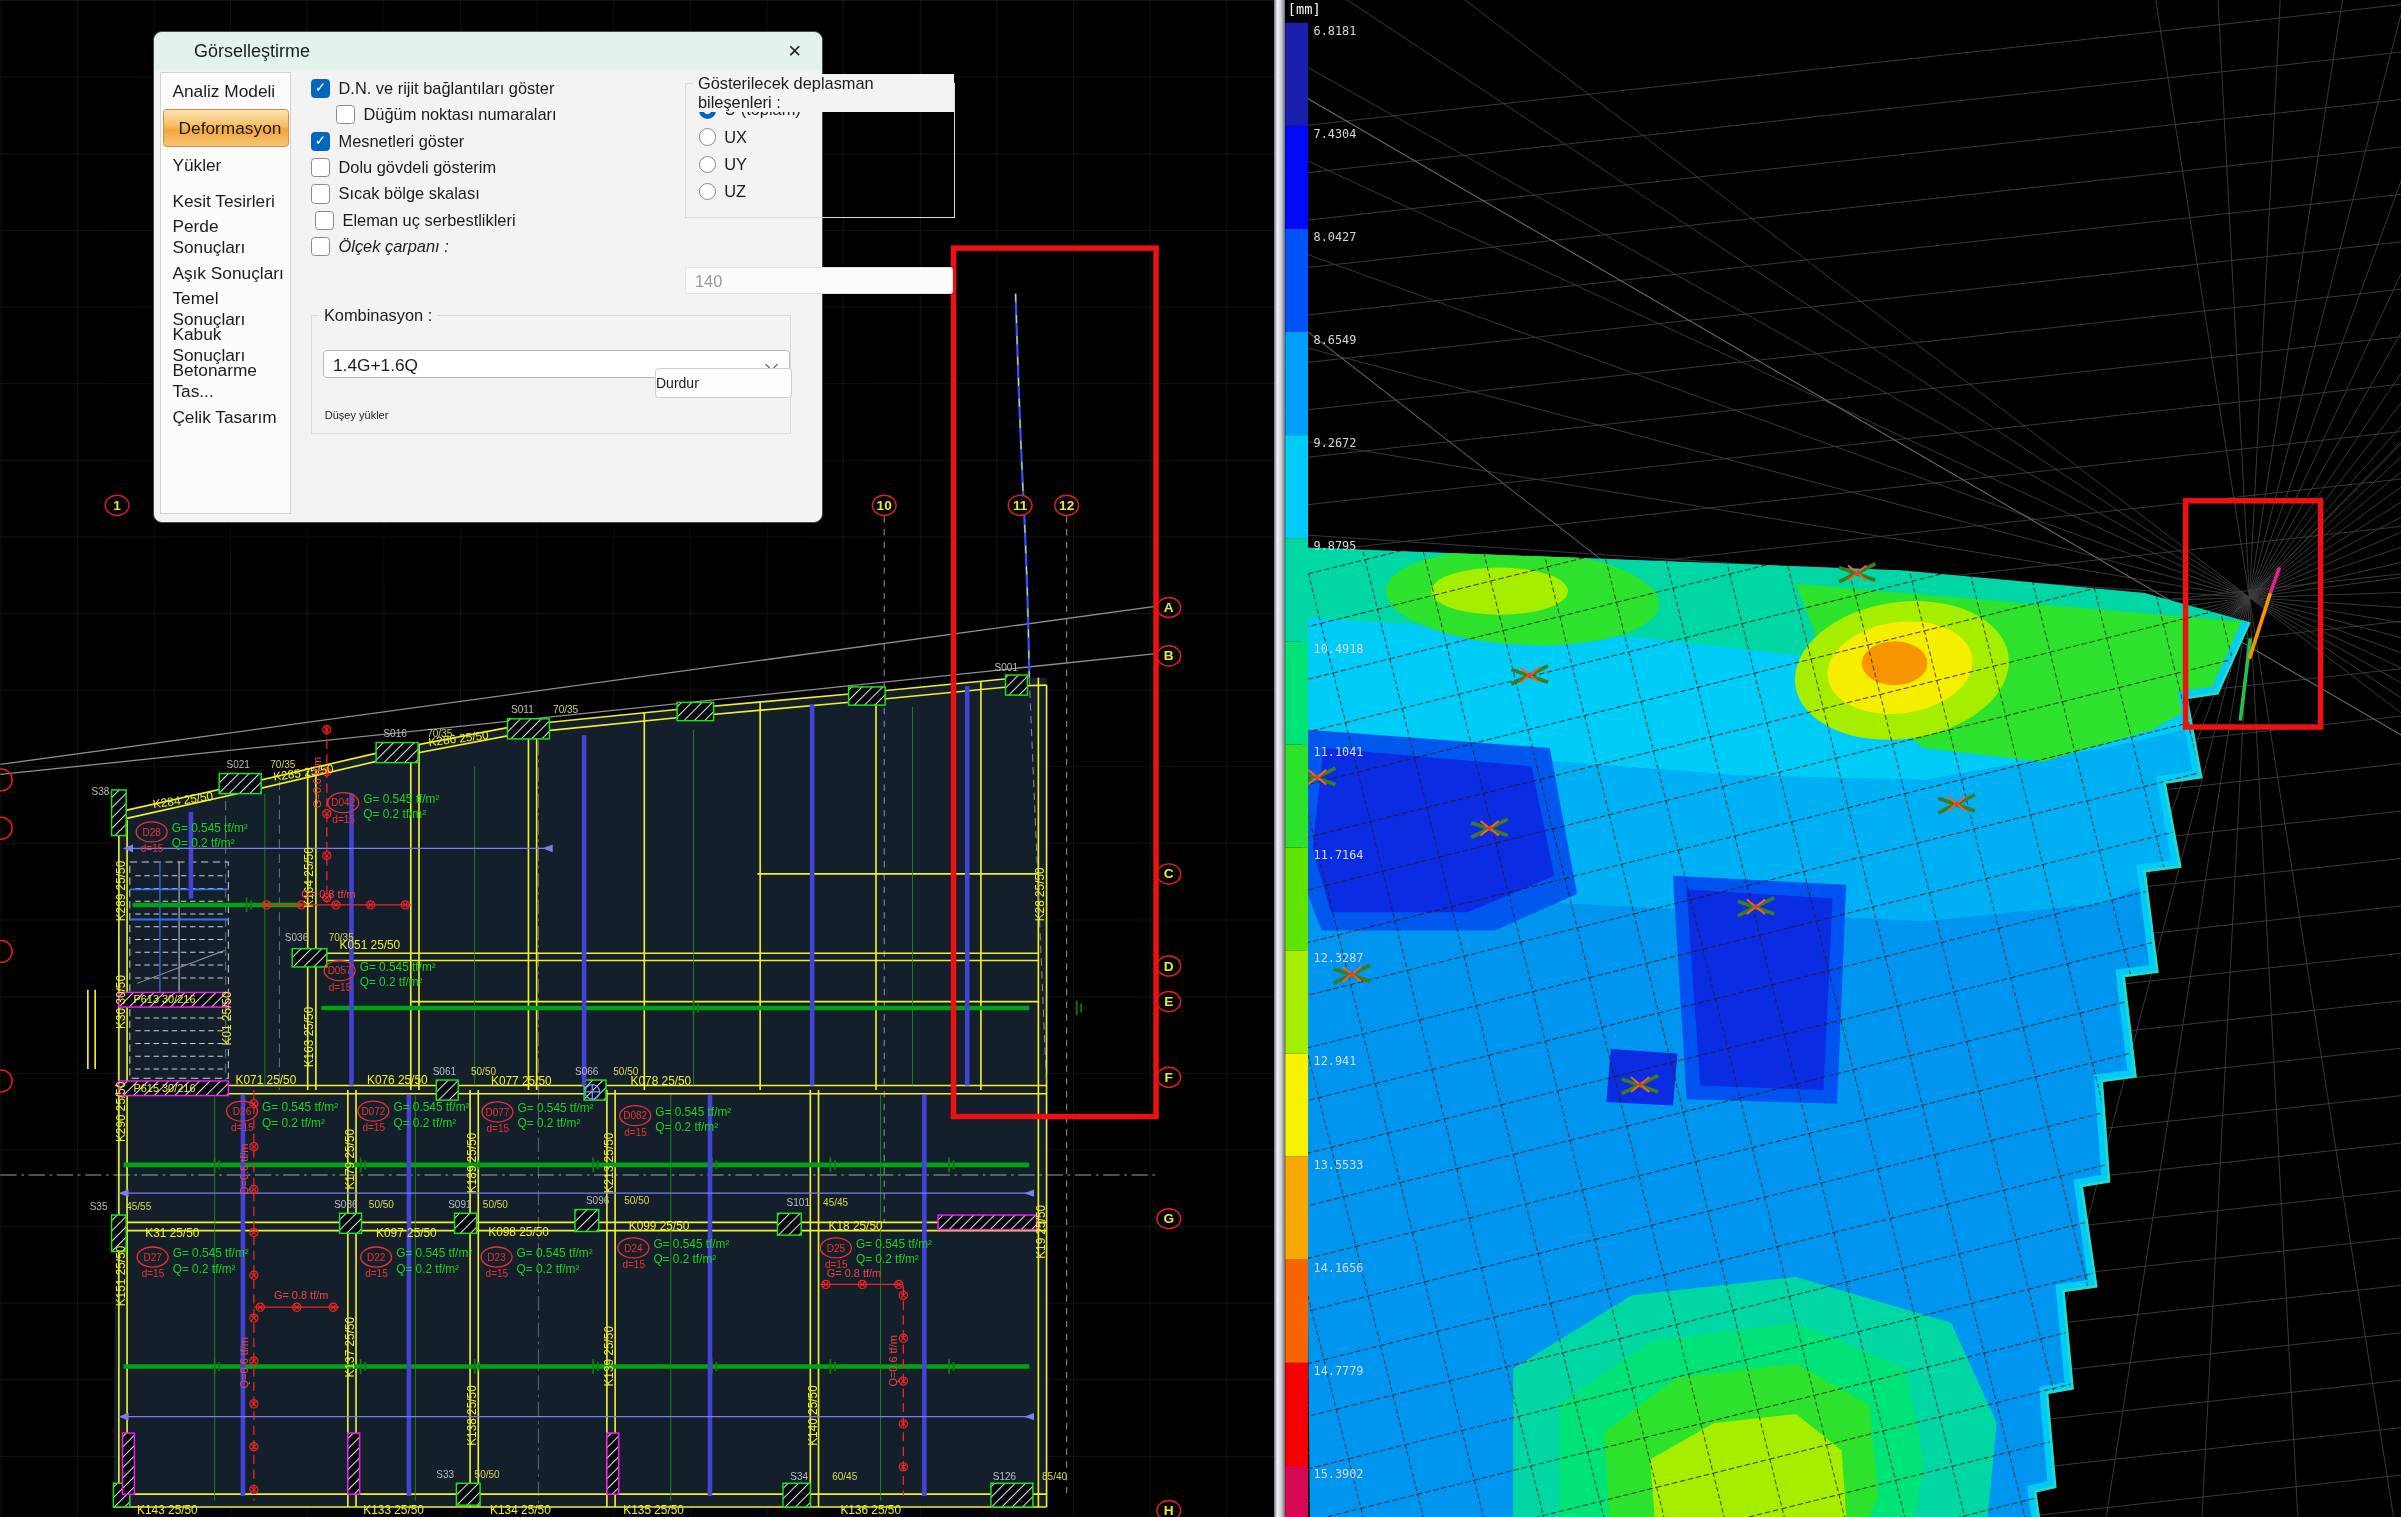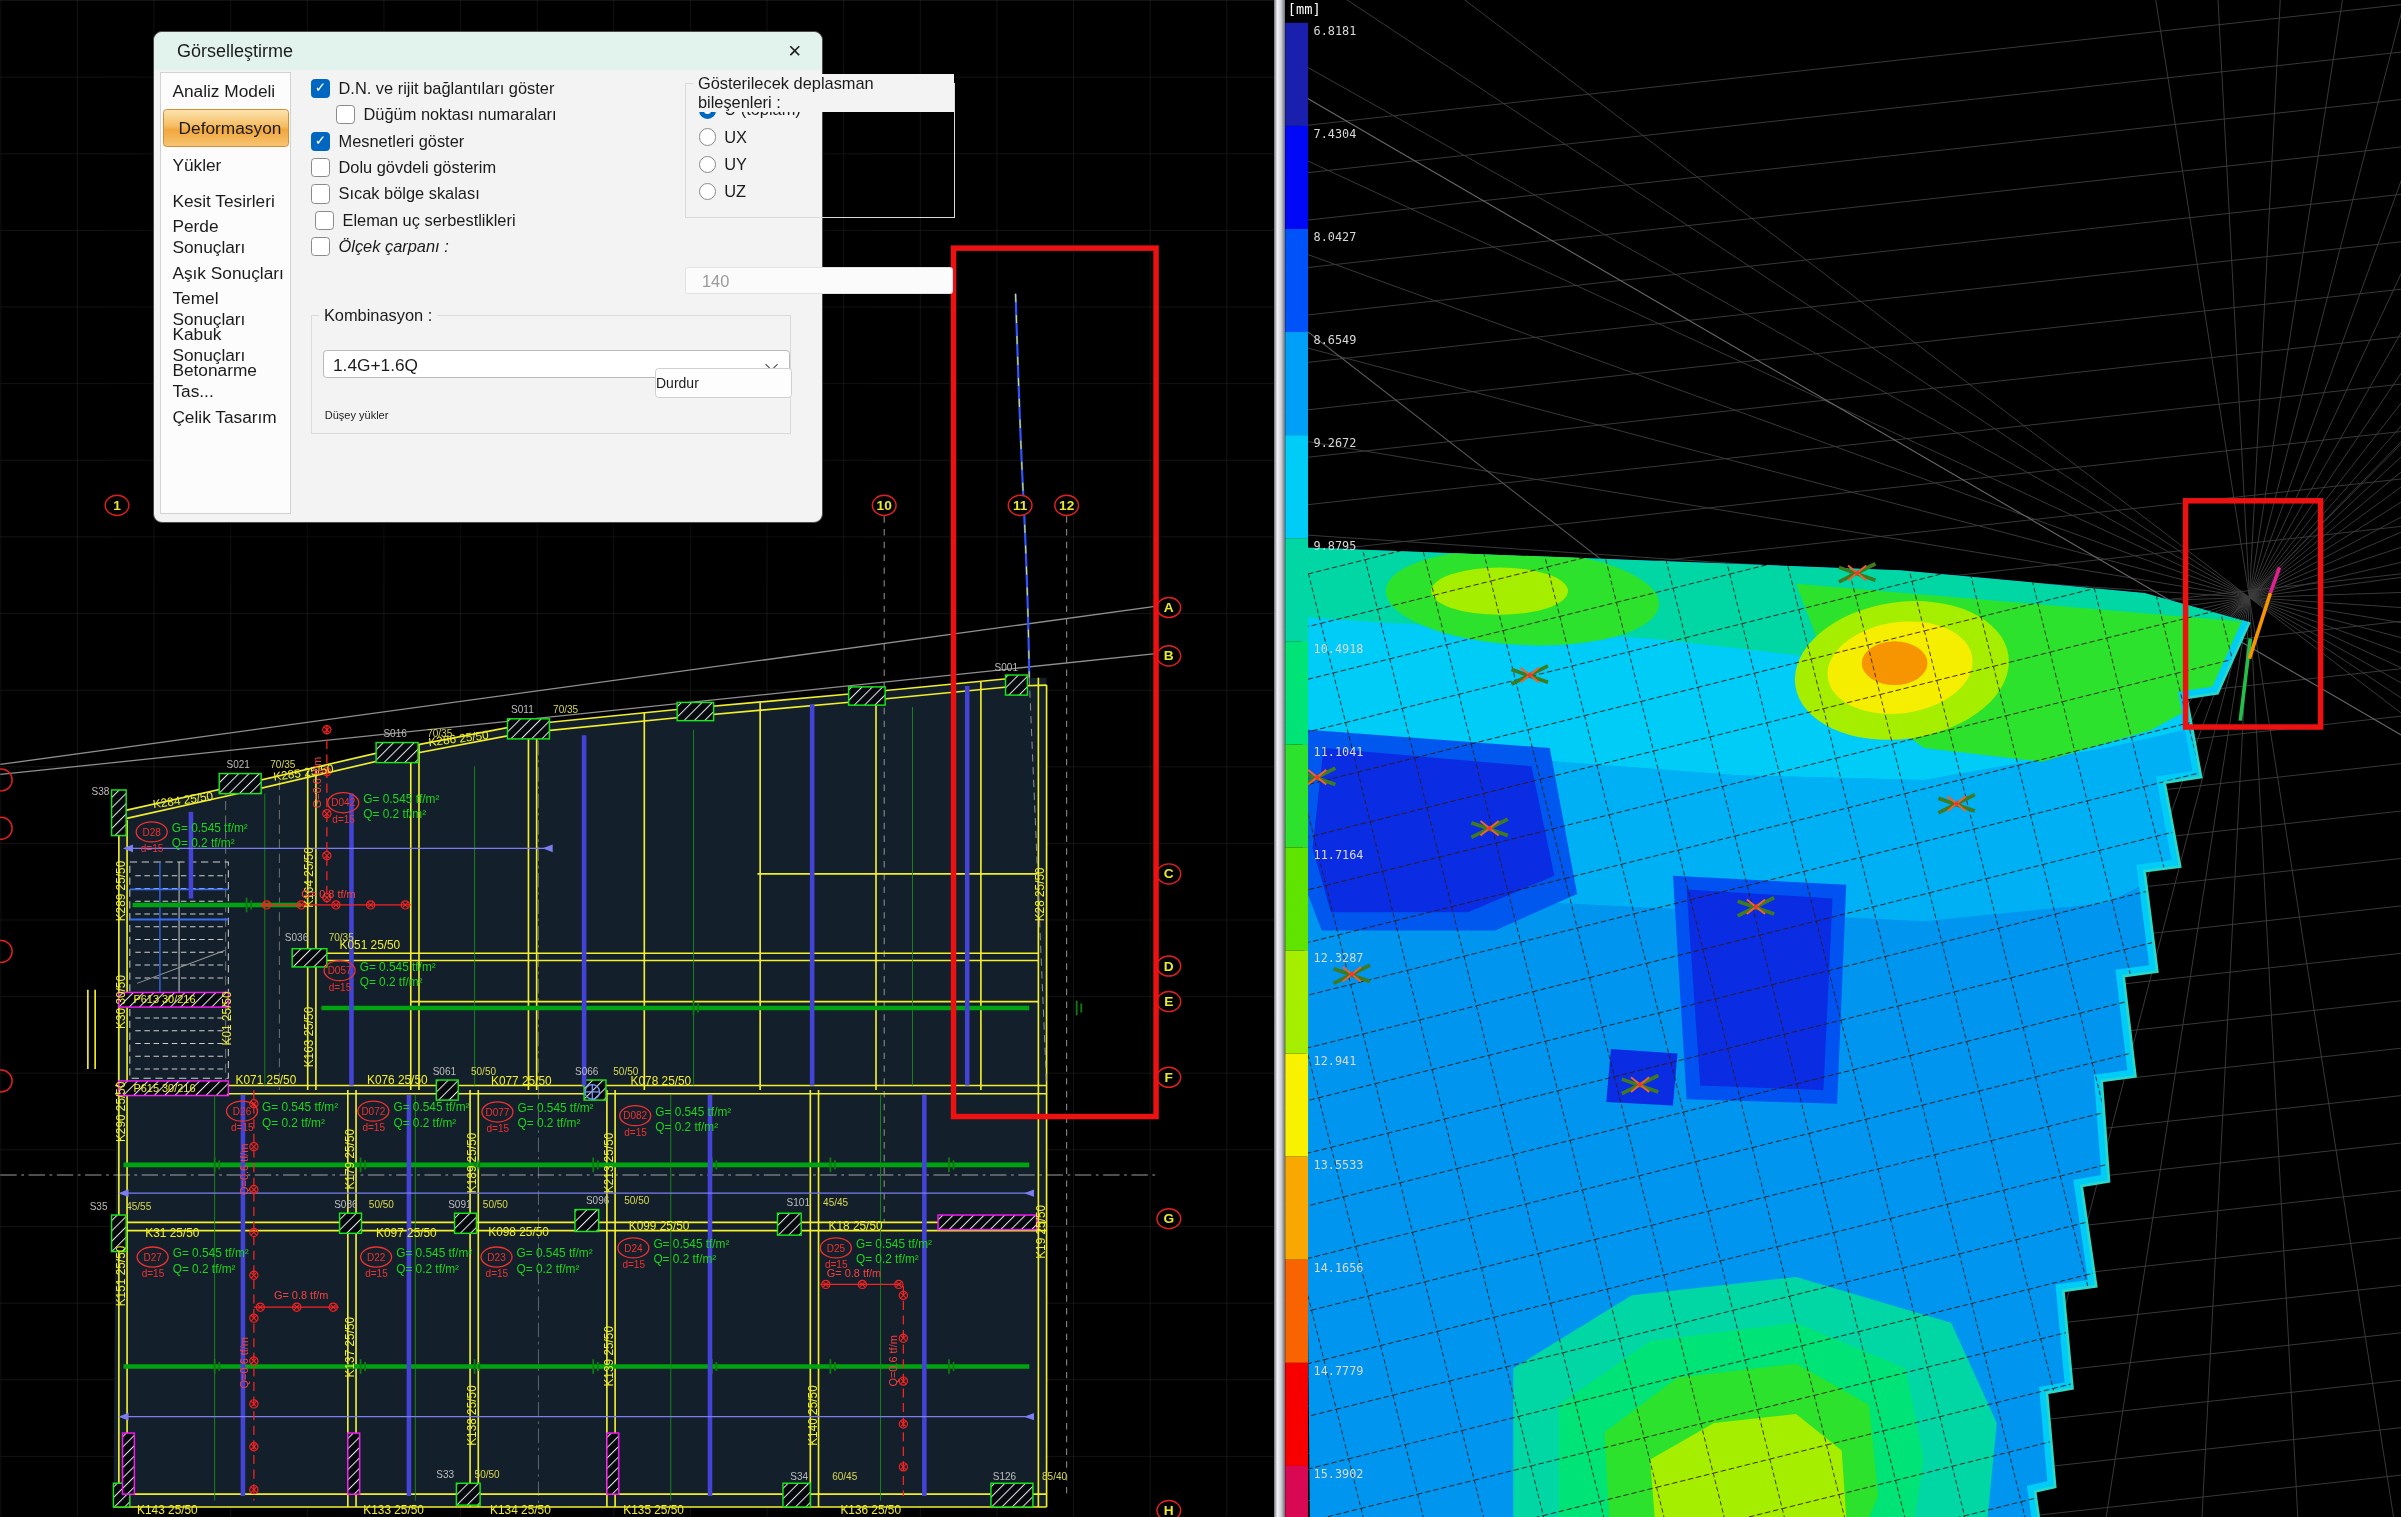--- a/index.html
+++ b/index.html
@@ -24,21 +24,21 @@
   .slab-id{fill:#f23030;font-size:11px;}
   .bubble-t{fill:#e8e832;font-size:15px;font-weight:bold;}
   .scale-t{fill:#d9d9d9;font:13px "DejaVu Sans Mono",monospace;}
 
   
   #dialog{position:absolute;left:153px;top:31px;width:668px;height:490px;border-radius:9px;
           background:#f3f3f3;border:0.9px solid #4a4a4a;box-shadow:0 14.6px 38px rgba(0,0,0,.6);
           color:#1b1b1b;}
   #dialog .titlebar{position:absolute;left:0;top:0;right:0;height:38px;background:#e2f3ee;
           border-radius:9px 9px 0 0;display:flex;align-items:center;}
-  #dialog .titlebar .t{margin-left:23px;font-size:18px;}
+  #dialog .titlebar .t{margin-left:40px;font-size:18px;}
   #dialog .close{position:absolute;right:14.6px;top:7.3px;width:25.5px;height:25.5px;text-align:center;
           line-height:25.5px;font-size:17.3px;color:#222;cursor:pointer;}
   .sidebar{position:absolute;left:6.4px;top:40px;width:129px;height:440px;background:#fcfcfc;
           border:0.9px solid #d2d2d2;}
   .side-item{height:36px;display:flex;align-items:center;padding-left:11px;font-size:17.3px;}
   .side-item.sel{background:linear-gradient(180deg,#fce4ae 0%,#f6bc62 45%,#f2a73d 55%,#f6c472 100%);
           border:0.9px solid #d28d3a;border-radius:3.6px;margin:0 1.8px;padding-left:8.2px;justify-content:center;}
   .content{position:absolute;left:146px;top:40px;right:9px;bottom:7.3px;font-size:16.4px;}
   .cb-row{display:flex;align-items:center;margin:6.4px 0 6.4px 11px;height:20px;text-align:right;}
   .cb{width:17.3px;height:17.3px;border:0.9px solid #8a8a8a;border-radius:3.6px;background:#fff;
@@ -46,21 +46,21 @@
   .cb.checked{background:#0067c0;border-color:#0067c0;}
   .cb.checked:after{content:"✓";position:absolute;left:2.7px;top:-0.9px;color:#fff;font-size:13.7px;}
   .grp{position:absolute;border:0.9px solid #dadada;}
   .grp .legend{position:absolute;top:-10px;left:7.3px;background:#f3f3f3;padding:0 4.6px;font-size:16.4px;}
   .radio-row{display:flex;align-items:center;margin:8.2px 0 8.2px 12.8px;height:19px;}
   .radio{width:17.3px;height:17.3px;border-radius:50%;background:#fff;border:1.4px solid #8a8a8a;
       margin-right:8.2px;flex:none;box-sizing:border-box;}
   .radio.sel{border:5.5px solid #0067c0;}
   .field140{position:absolute;left:385px;top:195px;width:268px;height:27px;background:#fbfbfb;
       border:0.9px solid #e2e2e2;border-radius:2.7px;color:#9a9a9a;font-size:16.4px;line-height:27px;
-      padding-left:16px;box-sizing:border-box;}
+      padding-left:9px;box-sizing:border-box;}
   .dropdown{position:absolute;left:11px;top:34px;width:467px;height:28px;background:#fff;
       border:0.9px solid #b9b9b9;border-radius:3.6px;font-size:17.3px;line-height:28px;padding-left:9px;
       box-sizing:border-box;}
   .dropdown .chev{position:absolute;right:12.8px;top:9px;width:8.2px;height:8.2px;
       border-right:1.5px solid #454545;border-bottom:1.5px solid #454545;transform:rotate(45deg);}
   .btn{position:absolute;left:343px;top:52px;width:135px;height:28px;background:#fdfdfd;
       border:0.9px solid #cfcfcf;border-radius:3.6px;text-align:left;line-height:28px;font-size:14px;}
   .note{position:absolute;left:12.8px;top:93px;font-size:11px;}
 </style>
 </head>

